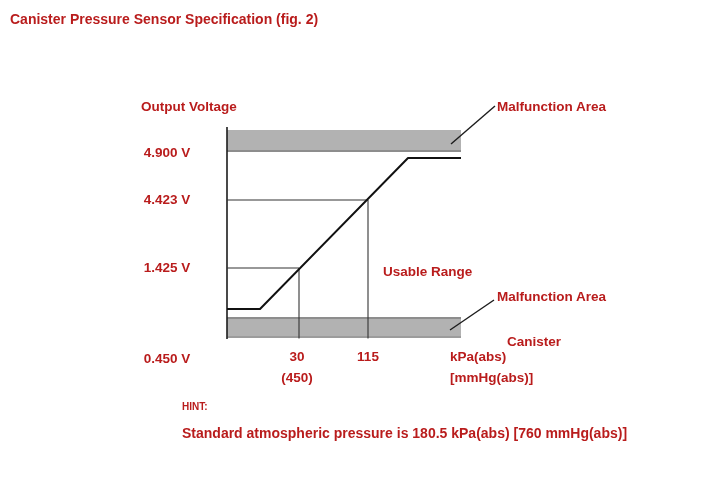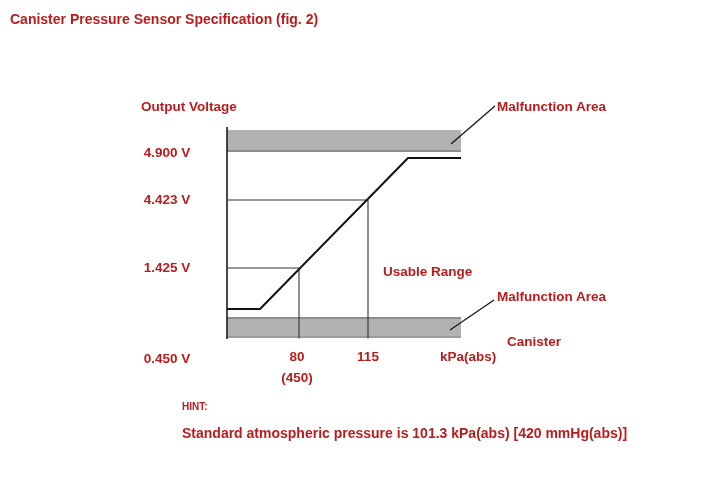--- a/index.html
+++ b/index.html
@@ -24,21 +24,21 @@
   .band-top{top:130px;height:20px;border-bottom:2.5px solid var(--band-edge,#8d8d8d);}
   .band-bottom{top:317px;height:17px;border-top:2.5px solid var(--band-edge,#8d8d8d);border-bottom:2.5px solid #9c9c9c;}
   .chart-svg{position:absolute;left:0;top:0;}
   .chart-svg .thin{stroke:#333333;stroke-width:1.1;fill:none;}
   .chart-svg .axis{stroke:#1c1c1c;stroke-width:1.6;fill:none;}
   .chart-svg .curve{stroke:#111111;stroke-width:2;fill:none;stroke-linejoin:round;}
   .chart-svg .leader{stroke:#1c1c1c;stroke-width:1.4;fill:none;}
   .xtick{top:346px;width:80px;text-align:center;line-height:21px;}
   .xtick-0{left:257px;}
   .xtick-1{left:328px;}
-  .xunits{left:440px;top:346px;width:150px;text-align:left;line-height:21px;}
+  .xunits{left:450px;top:346px;width:150px;text-align:left;line-height:21px;}
   .pressure{left:507px;top:334px;}
   .malf-top{left:497px;top:99px;}
   .malf-bottom{left:497px;top:289px;}
   .usable{left:383px;top:229px;margin-top:35px;}
   .hint-label{left:182px;top:399px;font-size:10px;}
   .hint-text{left:182px;top:425px;font-size:14px;}
 </style>
 </head>
 <body>
 
@@ -61,31 +61,32 @@
     <path class="leader" d="M451 144 L495 106"></path>
     <path class="leader" d="M450 330 L494 300"></path>
   </svg>
 
   <div class="lbl ytick ytick-0">4.900 V</div>
   <div class="lbl ytick ytick-1">4.423 V</div>
   <div class="lbl ytick ytick-2">1.425 V</div>
   <div class="lbl ytick ytick-3">0.450 V</div>
 
   <div class="lbl xtick xtick-0">
-    <div>80</div>
+    <div>30</div>
     <div>(450)</div>
   </div>
   <div class="lbl xtick xtick-1">
     <div>115</div>
   </div>
   <div class="lbl xunits">
     <div>kPa(abs)</div>
+    <div>[mmHg(abs)]</div>
   </div>
 
   <div class="lbl malf-top">Malfunction Area</div>
   <div class="lbl malf-bottom">Malfunction Area</div>
   <div class="lbl usable">Usable Range</div>
   <div class="lbl pressure">Canister</div>
 
   <div class="lbl hint-label">HINT:</div>
-  <div class="lbl hint-text">Standard atmospheric pressure is 101.3 kPa(abs) [420 mmHg(abs)]</div>
+  <div class="lbl hint-text">Standard atmospheric pressure is 180.5 kPa(abs) [760 mmHg(abs)]</div>
 
 </div>
 
 </body></html>

